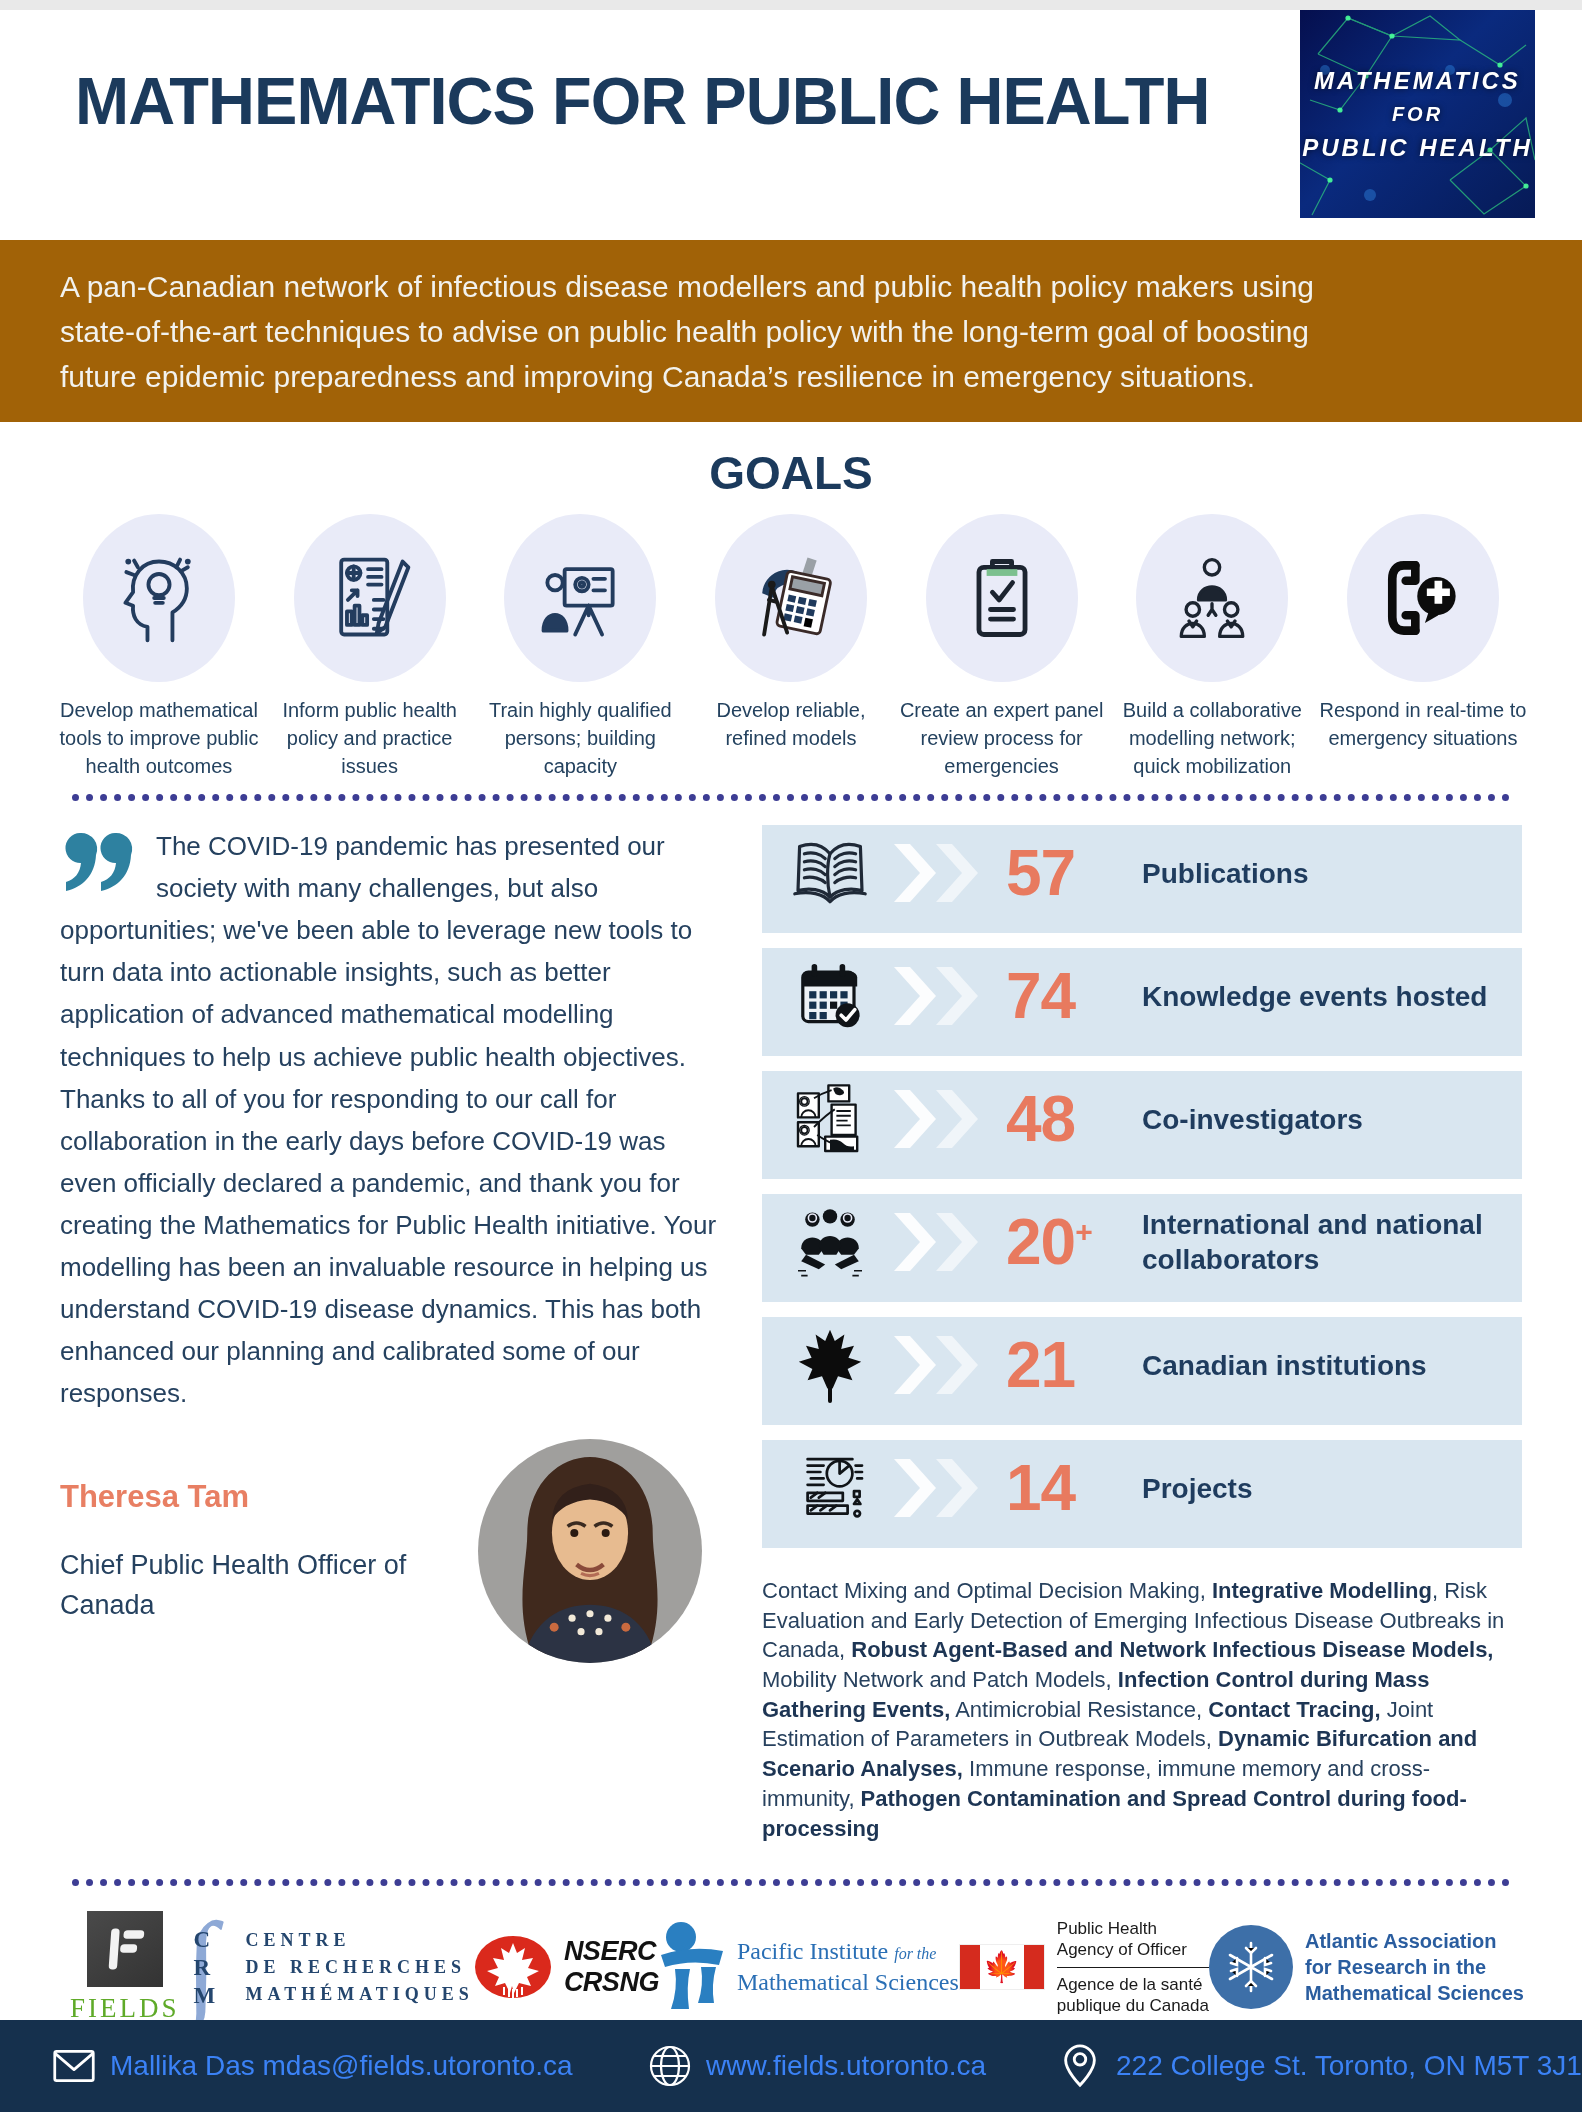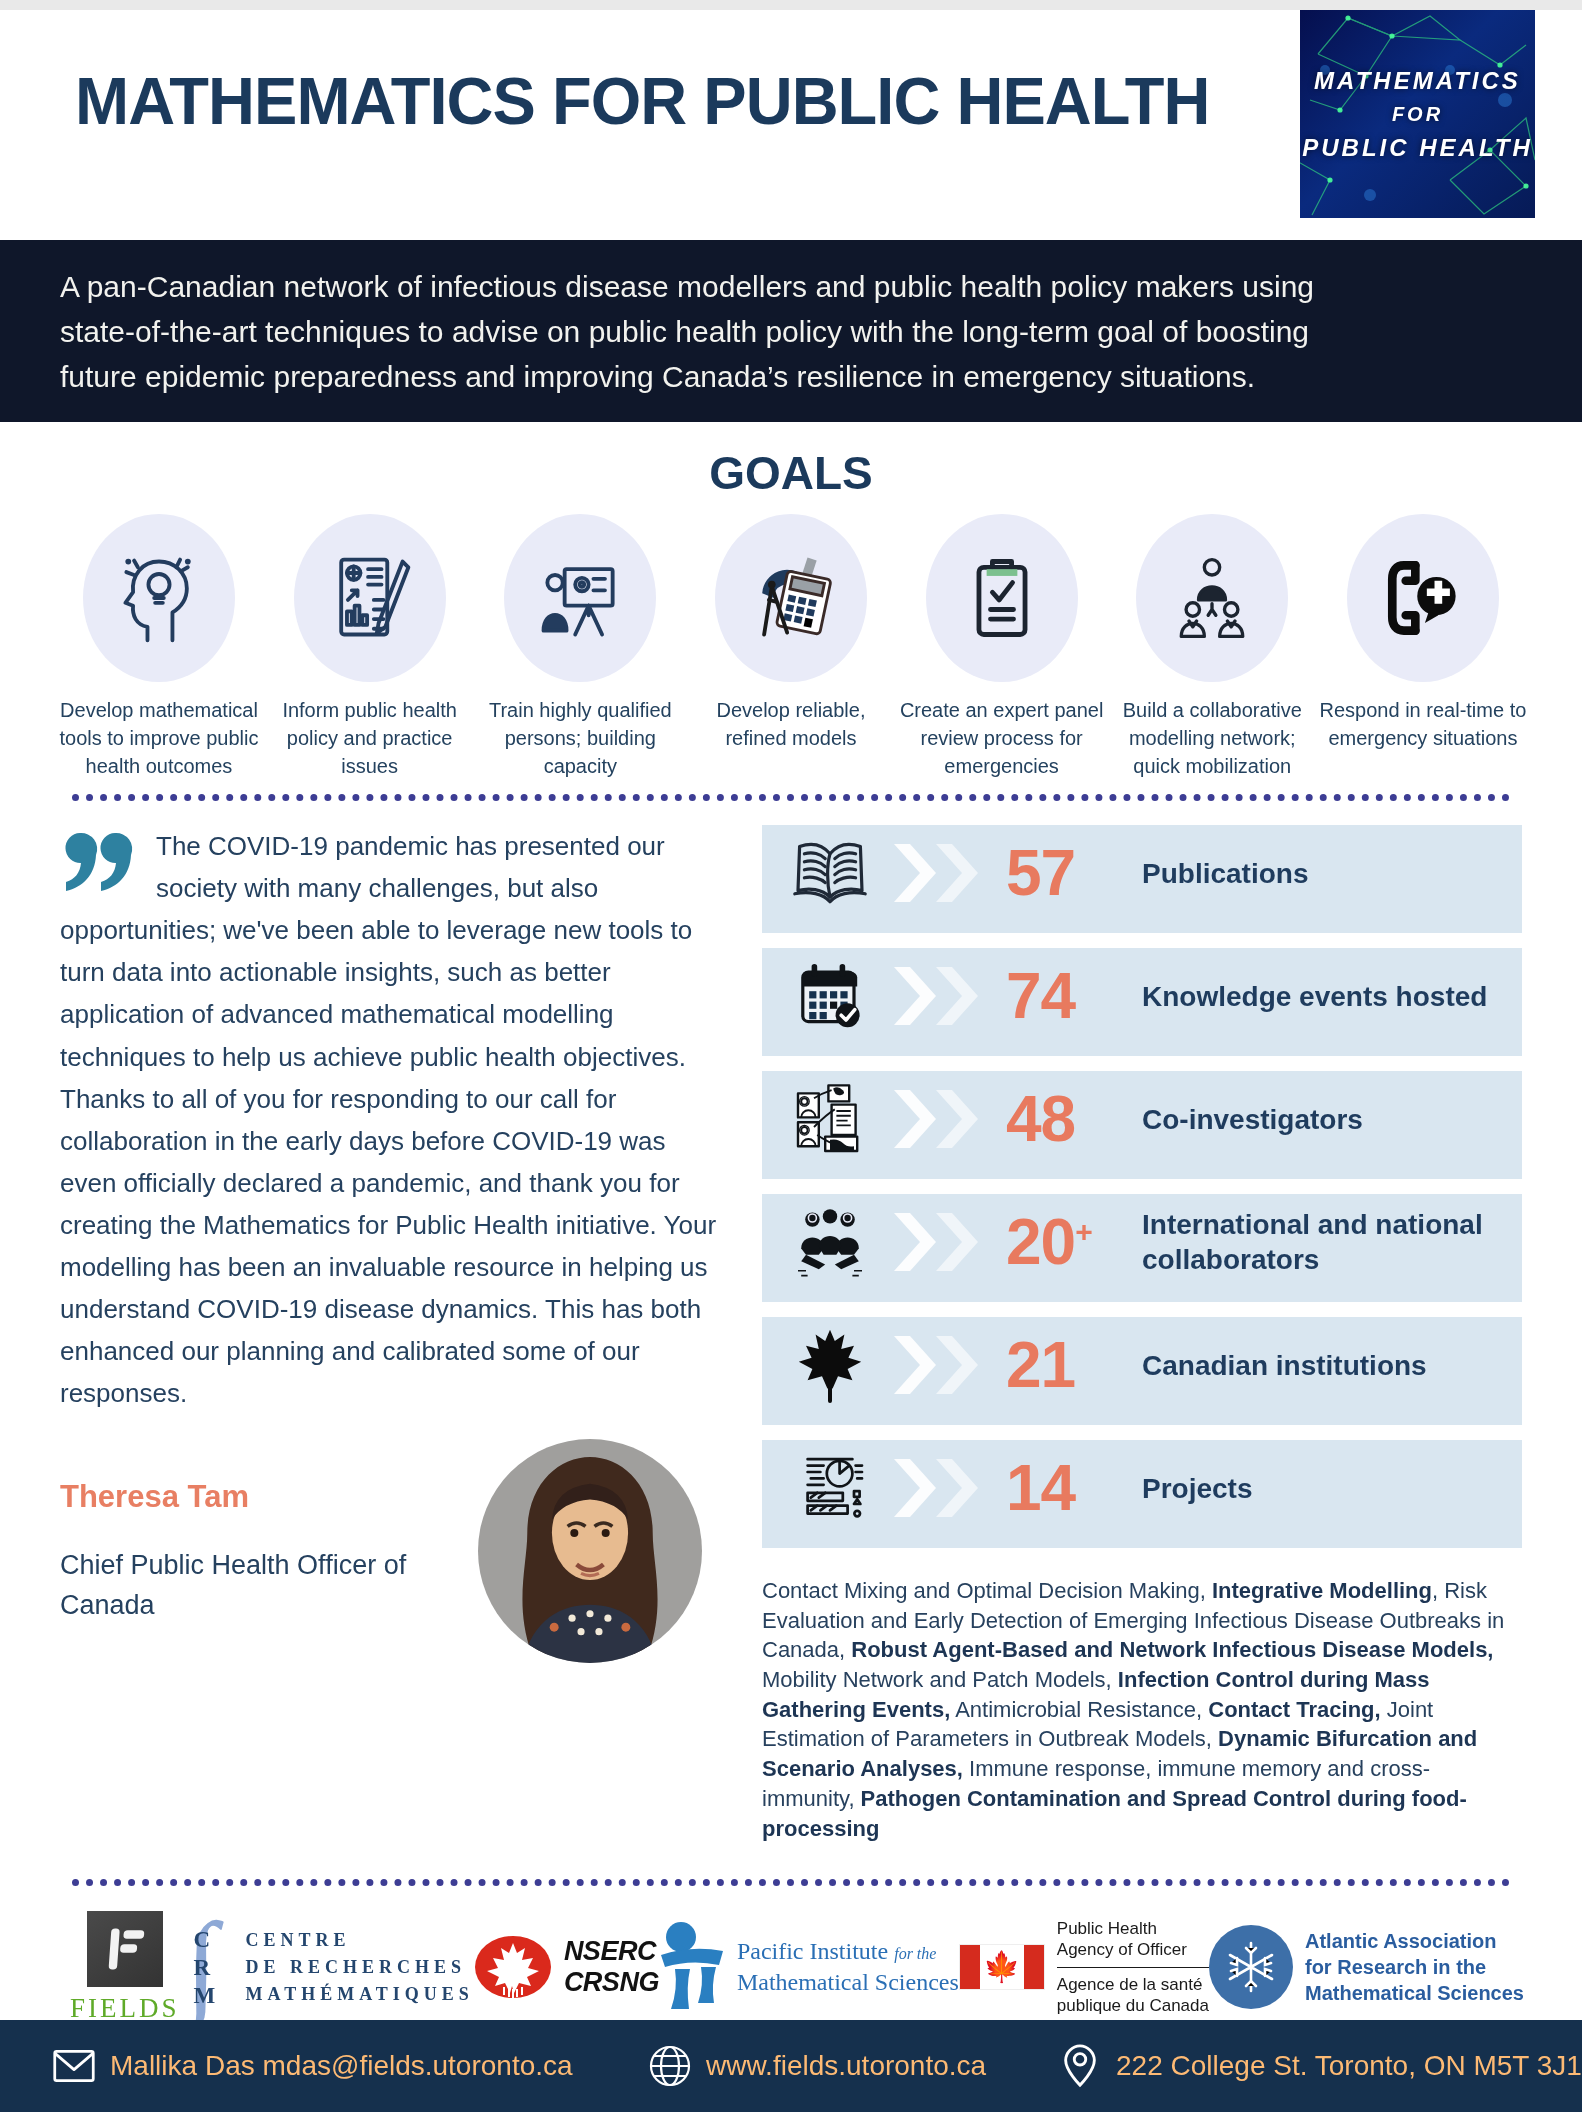--- a/index.html
+++ b/index.html
@@ -14,21 +14,21 @@
               white-space:nowrap;}
   .brand-logo{position:absolute;top:0px;right:47px;width:235px;height:208px;overflow:hidden;
               background:linear-gradient(135deg,#050f4e 0%,#0a2a7e 45%,#061a56 100%);
               display:flex;flex-direction:column;justify-content:center;align-items:center;gap:8px;}
   .brand-logo svg.net{position:absolute;inset:0;width:100%;height:100%;}
   .logo-line{position:relative;color:#fff;font-style:italic;font-weight:800;letter-spacing:3px;
              font-size:24px;text-shadow:0 0 6px rgba(0,0,0,.6);white-space:nowrap;}
   .logo-line.small{font-size:20px;}
 
   
-  .banner{background:#0f172a;height:182px;display:flex;align-items:center;}
+  .banner{background:#a16207;height:182px;display:flex;align-items:center;}
   .banner p{margin:0 60px;font-size:30px;line-height:1.5;color:#f2f2ee;max-width:1330px;font-weight:500;}
 
   
   .goals-heading{text-align:center;margin:24px 0 14px;font-size:46px;font-weight:800;color:#1b3a5c;letter-spacing:0;}
   .goal-row{display:flex;justify-content:space-between;padding:0 55px;}
   .goal{width:208px;display:flex;flex-direction:column;align-items:center;}
   .goal-circle{width:152px;height:168px;border-radius:50%;background:#e9ebf8;
                display:flex;align-items:center;justify-content:center;flex:none;}
   .goal-circle svg{width:96px;height:96px;}
   .goal-label{margin-top:14px;font-size:20px;line-height:1.4;color:#24425f;text-align:center;font-weight:500;}
@@ -75,21 +75,21 @@
   .pims-text .forthe{font-style:italic;font-size:16px;}
   .flag{position:relative;width:84px;height:44px;background:#fff;border:1px solid #eee;flex:none;}
   .flag .bar{position:absolute;top:0;width:20px;height:44px;background:#d52b1e;}
   .flag .leafchar{position:absolute;left:50%;top:50%;transform:translate(-50%,-52%);color:#d52b1e;font-size:30px;}
   .phac-text{font-size:17px;color:#1a1a1a;line-height:1.25;white-space:nowrap;}
   .phac-text .rule{border-top:1.5px solid #1a1a1a;margin:6px 0;}
   .aarms-circle{width:84px;height:84px;border-radius:50%;background:#3d6fa8;display:flex;align-items:center;justify-content:center;flex:none;}
   .aarms-text{color:#2a5d9f;font-size:20px;font-weight:700;line-height:1.3;white-space:nowrap;}
 
   
-  .footer{position:absolute;left:0;right:0;bottom:0;height:92px;background:#15304d;color:#fdba74;}
+  .footer{position:absolute;left:0;right:0;bottom:0;height:92px;background:#15304d;color:#3b82f6;}
   .footer .f-item{position:absolute;top:0;height:92px;display:flex;align-items:center;gap:14px;font-size:28px;font-weight:400;white-space:nowrap;}
   .footer .f-item svg{width:44px;height:44px;flex:none;}
   .f-contact{left:52px;} .f-web{left:648px;} .f-addr{left:1058px;}
 
   .ico-stroke{stroke:#1f2937;stroke-width:4;fill:none;stroke-linecap:round;stroke-linejoin:round;}
   .goal-stroke{stroke:#233c5e;stroke-width:4;fill:none;stroke-linecap:round;stroke-linejoin:round;}
 </style>
 </head>
 <body>
 

